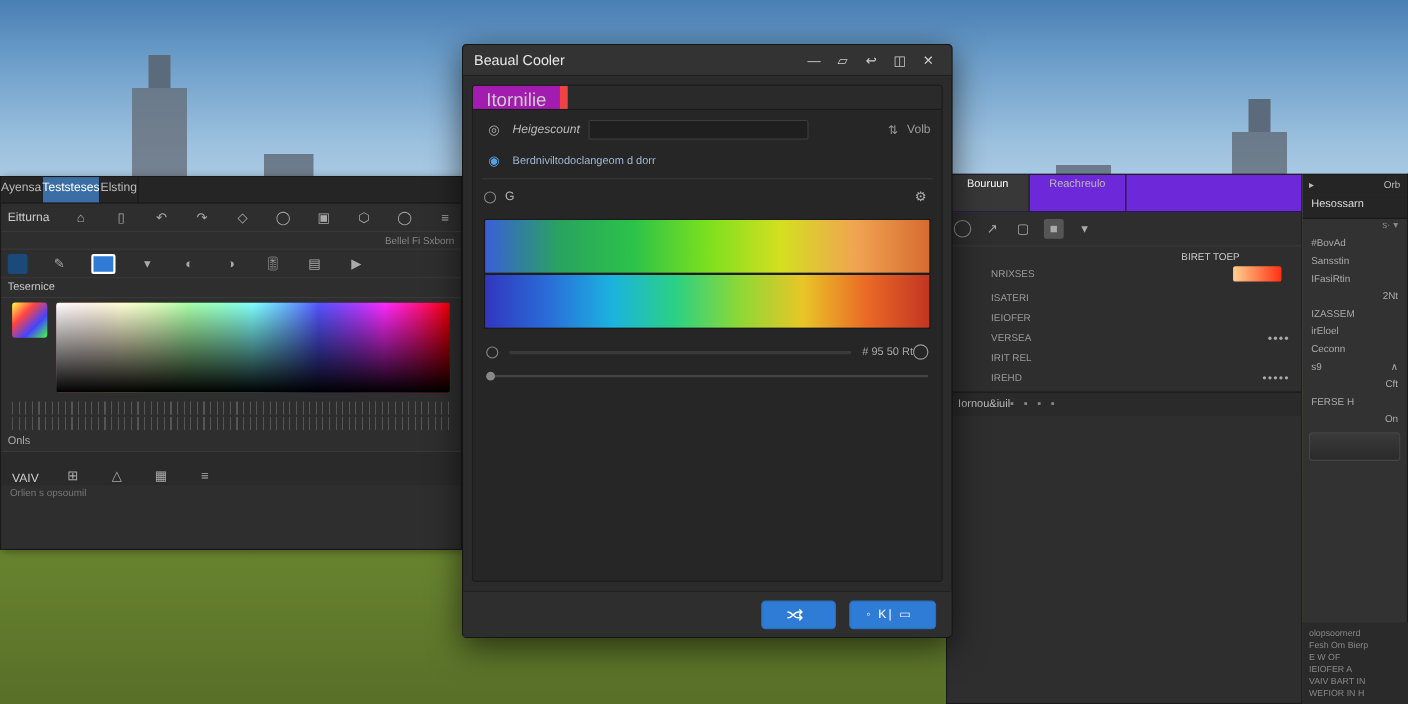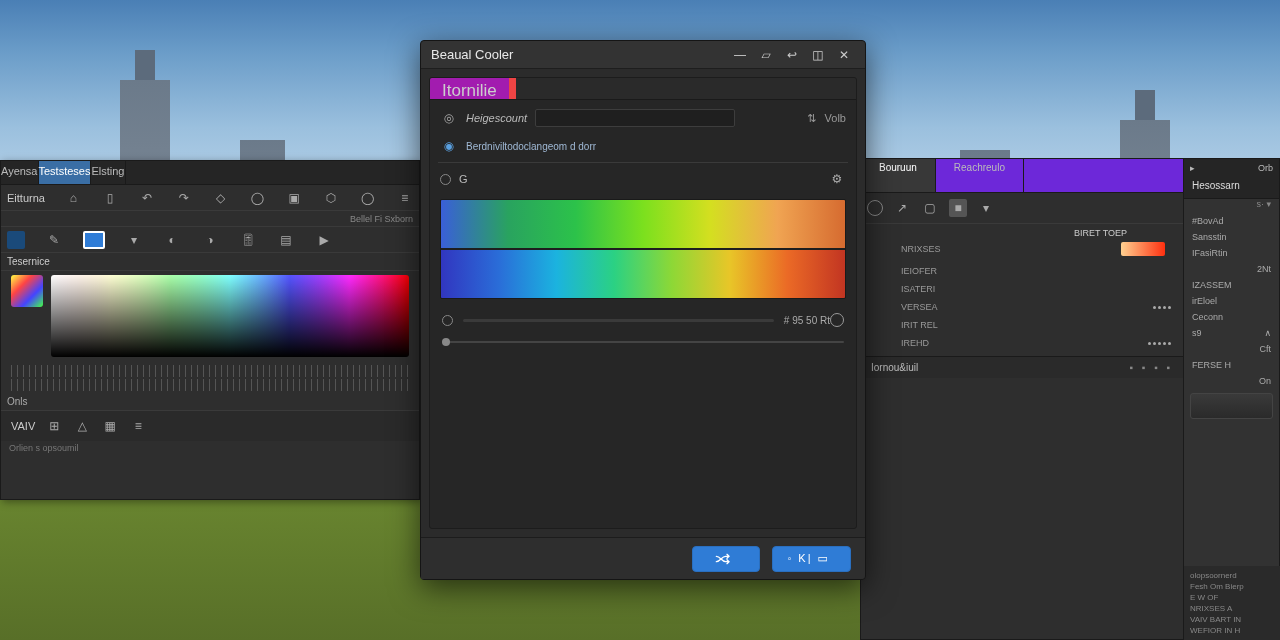--- a/index.html
+++ b/index.html
@@ -30,37 +30,37 @@
 .left-tab{padding:4px 0;border-right:1px solid #1a1a1a;font-size:11px;color:#bbb}
 .left-tab.active{background:#3a6ea5;color:#fff}
 .left-row{display:flex;align-items:center;height:26px;padding:0 6px;gap:20px;border-bottom:1px solid #3a3a3a}
 .ico{width:18px;height:18px;border-radius:2px;display:flex;align-items:center;justify-content:center;color:#aaa;font-size:12px}
 .thumb-row{display:flex;height:92px;padding:4px 10px;gap:8px}
 .swatch{width:32px;height:32px;border-radius:3px;background:linear-gradient(135deg,#ff4,#f44,#44f,#4f4)}
 .saturation{flex:1;height:82px;border-radius:3px;background:
  linear-gradient(to top,#000,transparent),
  linear-gradient(to right,#fff,transparent),
  linear-gradient(to right,#f00,#ff0,#0f0,#0ff,#00f,#f0f,#f00)}
-.left-footer{height:30px;display:flex;align-items:center;padding:0 10px;gap:10px;background:#2a2a2a;font-size:11px}
+.left-footer{height:30px;display:flex;align-items:flex-end;padding:0 10px;gap:22px;background:#2a2a2a;font-size:11px}
 .mini-ruler{height:12px;margin:2px 10px;background:repeating-linear-gradient(to right,#555 0,#555 1px,transparent 1px,transparent 6px)}
 
 
 .right-panel{position:absolute;right:0;top:158px;width:420px;height:482px;display:flex;font-size:10px;color:#bbb}
 .rp-main{width:324px;background:#2e2e2e;border:1px solid #1a1a1a}
 .rp-side{width:96px;background:#323232;border:1px solid #1a1a1a;border-left:none;overflow:hidden}
 .rp-tabs{display:flex;height:34px;background:#6d28d9;border-bottom:1px solid #1a1a1a}
 .rp-tab{padding:3px 18px;border-right:1px solid #1a1a1a;color:#bbb}
 .rp-tab.active{background:#383838;color:#fff}
 .rp-tool{display:flex;gap:10px;padding:6px;border-bottom:1px solid #3a3a3a;align-items:center}
 .rp-circle{width:16px;height:16px;border:1.5px solid #888;border-radius:50%}
 .grad-chip{width:44px;height:14px;border-radius:2px;background:linear-gradient(to right,#ffd090,#ff3010)}
 .rp-list{padding:4px 0}
 .rp-item{display:flex;align-items:center;justify-content:space-between;height:18px;padding:0 12px 0 40px;font-size:9px;color:#999}
 .dotline{display:flex;gap:2px}.dotline i{width:3px;height:3px;background:#aaa;border-radius:50%}
-.rp-footer{height:22px;display:flex;align-items:center;padding:0 10px;font-size:10px;background:#2a2a2a;border-top:1px solid #1a1a1a;justify-content:space-between}
+.rp-footer{height:22px;display:flex;align-items:center;padding:0 10px;font-size:10px;background:#2a2a2a;border-top:1px solid #1a1a1a;justify-content:flex-start}
 .rp-side-hdr{height:22px;padding:3px 8px;background:#252525;border-bottom:1px solid #1a1a1a;font-size:10px;color:#ddd}
 .rp-side-row{height:16px;padding:1px 8px;font-size:9px;color:#aaa;display:flex;align-items:center;justify-content:space-between}
 .rp-console{position:absolute;right:0;bottom:0;width:96px;padding:4px 6px;font-size:8px;line-height:11px;color:#888;background:#2a2a2a}
 
 
 .tray{position:absolute;right:6px;top:162px;display:flex;gap:6px}
 .tray .ti{width:16px;height:14px;background:#ddd;border:1px solid #888;border-radius:2px}
 
 
 .modal{position:absolute;left:420px;top:40px;width:446px;height:540px;background:#2b2b2b;border:1px solid #151515;border-radius:4px;box-shadow:0 8px 30px rgba(0,0,0,.6);display:flex;flex-direction:column;color:#ddd}
@@ -201,24 +201,24 @@
       <div class="ico" style="background:#555">■</div>
       <div class="ico">▾</div>
     </div>
     <div style="padding:4px 0 2px;text-align:right;padding-right:56px;font-size:9px;color:#ccc">BIRET TOEP</div>
     <div class="rp-item" style="padding-right:18px">
       <span>NRIXSES</span>
       <span class="grad-chip"></span>
     </div>
     <div class="rp-list">
       <div class="rp-item">
+          <span>ISATERI</span>
+        </div>
+      <div class="rp-item">
           <span>IEIOFER</span>
-        </div>
-      <div class="rp-item">
-          <span>ISATERI</span>
         </div>
       <div class="rp-item">
           <span>VERSEA</span>
           <span class="dotline">
             <i></i>
             <i></i>
             <i></i>
             <i></i>
           </span>
         </div>
@@ -293,21 +293,21 @@
         <div class="rp-side-row">
           <span></span>
           <span>On</span>
         </div>
       </div>
     <div style="height:26px;margin:4px 6px;border:1px solid #444;border-radius:3px;background:linear-gradient(#3a3a3a,#2a2a2a)"></div>
     <div class="rp-console" id="console-lines">
         <div>olopsoornerd</div>
         <div>Fesh Om Bierp</div>
         <div>E  W   OF</div>
-        <div>NRIXSES  A</div>
+        <div>IEIOFER  A</div>
         <div>VAIV BART IN</div>
         <div>WEFIOR IN H</div>
       </div>
   </div>
 </div>
 
 <div class="modal">
   <div class="titlebar">
     <span>Beaual Cooler</span>
     <div class="title-spacer"></div>

